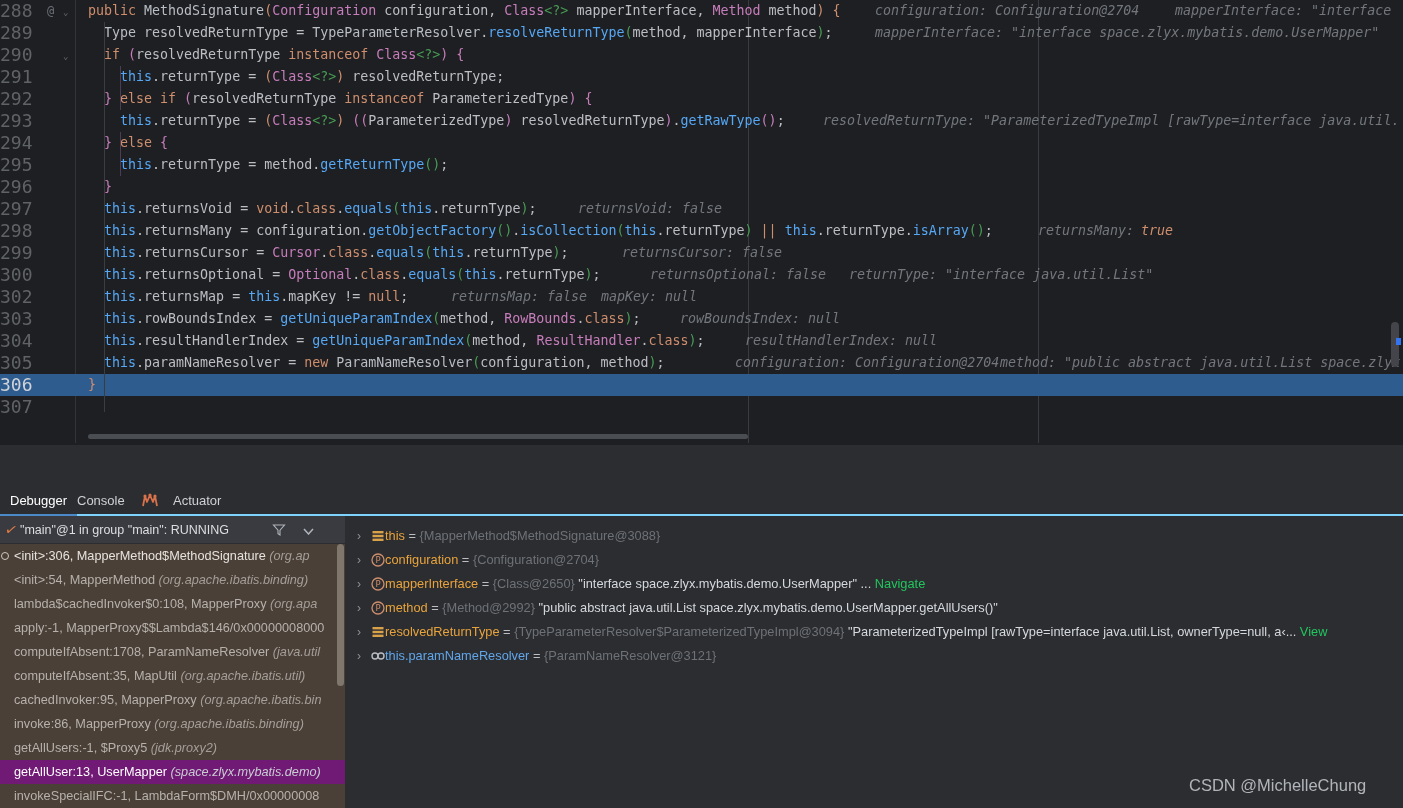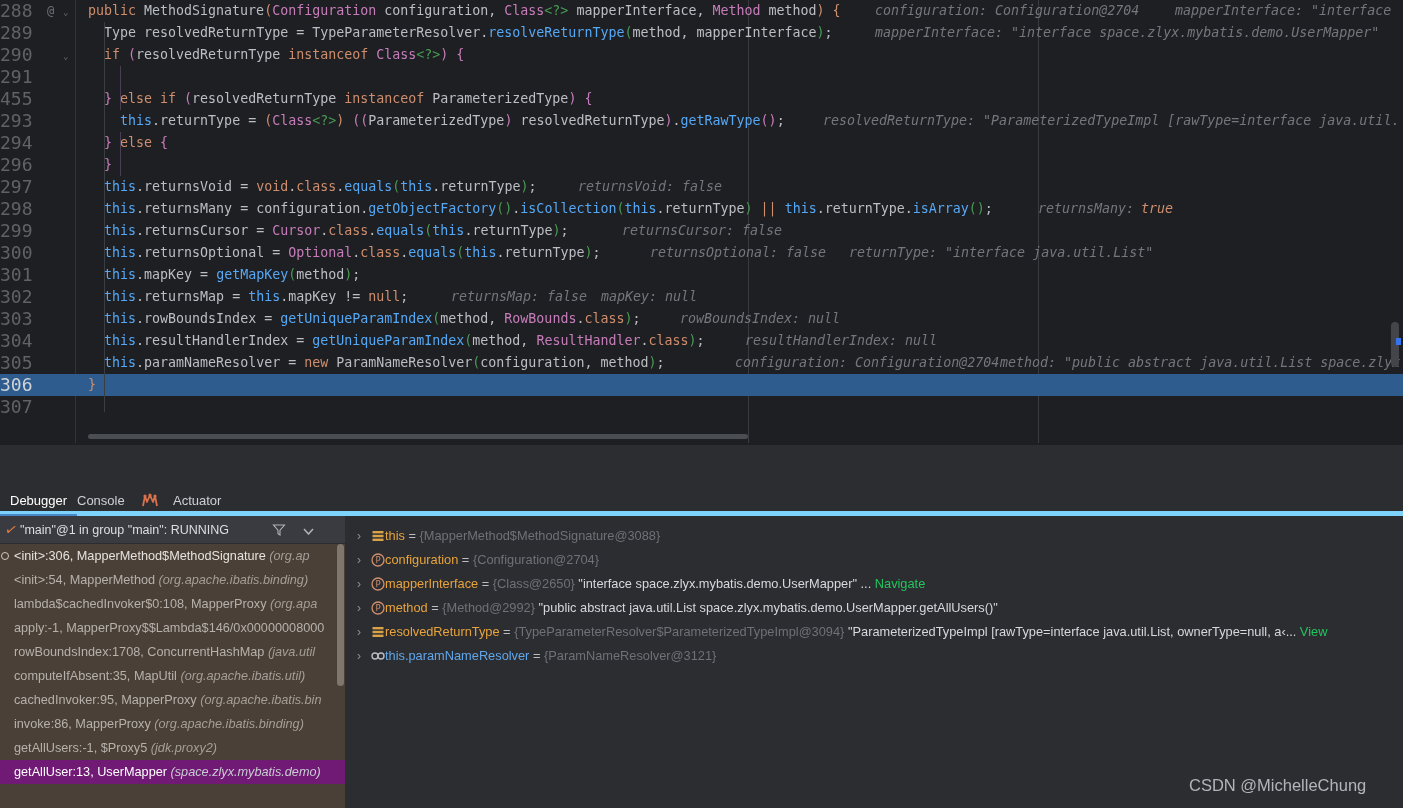--- a/index.html
+++ b/index.html
@@ -64,21 +64,21 @@
   }
   .vscroll-mark {
     position: absolute; left: 1396px; top: 338px; width: 5px; height: 7px; background: #3574f0;
   }
   
   #tools {
     position: absolute; left: 0; top: 485px; width: 1403px; height: 323px;
     background: #2b2d30;
   }
   .tabbar {
-    position: relative; height: 31px; background: #2b2d30; border-bottom: 5px solid #7dd3fc;
+    position: relative; height: 31px; background: #2b2d30; border-bottom: 2px solid #7dd3fc;
   }
   .tab {
     position: absolute; top: 0; height: 31px; line-height: 31px;
     color: #ced0d6; font-size: 13px; padding: 0 10px; cursor: default;
   }
   .tab.active { color: #ffffff; }
   .tab.active::after {
     content: ""; position: absolute; left: 0; bottom: 0; width: 100%; height: 2px; background: #4a88c7;
   }
   .actuator-ico { position: absolute; left: 141px; top: 7px; width: 18px; height: 16px; }
@@ -149,30 +149,30 @@
 <body>
 
 <div id="editor">
   <div class="gutterbar"></div>
   <div class="vline" style="left:748px"></div>
   <div class="vline" style="left:1038px"></div>
   <div class="code-rows" id="code-rows">
       <div class="crow"><span class="gutter">288</span><span class="gutter-at">@</span><span class="gmark">⌄</span><span class="codetext"><span class="kw">public </span><span class="typ">MethodSignature</span><span class="par1">(</span><span class="cls">Configuration</span><span class="punc"> configuration, </span><span class="cls">Class</span><span class="par3">&lt;?&gt;</span><span class="punc"> mapperInterface, </span><span class="cls">Method</span><span class="punc"> method</span><span class="par1">)</span><span class="par1"> {</span></span><span class="hint" style="position: absolute; left: 875px; top: 0px;">configuration: Configuration@2704</span><span class="hint" style="position: absolute; left: 1175px; top: 0px;">mapperInterface: "interface</span></div>
       <div class="crow"><span class="gutter">289</span><span class="codetext"><span>  </span><span class="typ">Type</span><span class="punc"> resolvedReturnType = </span><span class="typ">TypeParameterResolver</span><span class="punc">.</span><span class="mth">resolveReturnType</span><span class="par3">(</span><span class="punc">method, mapperInterface</span><span class="par3">)</span><span class="punc">;</span></span><span class="hint" style="position: absolute; left: 875px; top: 0px;">mapperInterface: "interface space.zlyx.mybatis.demo.UserMapper"</span></div>
       <div class="crow"><span class="gutter">290</span><span class="gmark">⌄</span><span class="codetext"><span>  </span><span class="kw">if </span><span class="par2">(</span><span class="punc">resolvedReturnType </span><span class="kw">instanceof</span><span class="cls"> Class</span><span class="par3">&lt;?&gt;</span><span class="par2">)</span><span class="par2"> {</span></span></div>
-      <div class="crow"><span class="gutter">291</span></div>
-      <div class="crow"><span class="gutter">455</span><span class="codetext"><span>  </span><span class="par2">} </span><span class="kw">else if </span><span class="par2">(</span><span class="punc">resolvedReturnType </span><span class="kw">instanceof</span><span class="punc"> ParameterizedType</span><span class="par2">)</span><span class="par2"> {</span></span></div>
+      <div class="crow"><span class="gutter">291</span><span class="codetext"><span>    </span><span class="ths">this</span><span class="punc">.</span><span class="punc">returnType</span><span class="punc"> = </span><span class="par1">(</span><span class="cls">Class</span><span class="par3">&lt;?&gt;</span><span class="par1">)</span><span class="punc"> resolvedReturnType;</span></span></div>
+      <div class="crow"><span class="gutter">292</span><span class="codetext"><span>  </span><span class="par2">} </span><span class="kw">else if </span><span class="par2">(</span><span class="punc">resolvedReturnType </span><span class="kw">instanceof</span><span class="punc"> ParameterizedType</span><span class="par2">)</span><span class="par2"> {</span></span></div>
       <div class="crow"><span class="gutter">293</span><span class="codetext"><span>    </span><span class="ths">this</span><span class="punc">.</span><span class="punc">returnType = </span><span class="par1">(</span><span class="cls">Class</span><span class="par3">&lt;?&gt;</span><span class="par1">)</span><span class="par2"> (</span><span class="par2">(</span><span class="punc">ParameterizedType</span><span class="par2">)</span><span class="punc"> resolvedReturnType</span><span class="par2">)</span><span class="punc">.</span><span class="mth">getRawType</span><span class="par2">(</span><span class="par2">)</span><span class="punc">;</span></span><span class="hint" style="position: absolute; left: 823px; top: 0px;">resolvedReturnType: "ParameterizedTypeImpl [rawType=interface java.util.</span></div>
       <div class="crow"><span class="gutter">294</span><span class="codetext"><span>  </span><span class="par2">} </span><span class="kw">else</span><span class="par2"> {</span></span></div>
+      <div class="crow"><span class="gutter">295</span><span class="codetext"><span>    </span><span class="ths">this</span><span class="punc">.</span><span class="punc">returnType = method.</span><span class="mth">getReturnType</span><span class="par3">(</span><span class="par3">)</span><span class="punc">;</span></span></div>
       <div class="crow"><span class="gutter">296</span><span class="codetext"><span>  </span><span class="par2">}</span></span></div>
       <div class="crow"><span class="gutter">297</span><span class="codetext"><span>  </span><span class="ths">this</span><span class="punc">.</span><span class="punc">returnsVoid</span><span class="punc"> = </span><span class="kw">void</span><span class="punc">.</span><span class="kw">class</span><span class="punc">.</span><span class="mth">equals</span><span class="par3">(</span><span class="ths">this</span><span class="punc">.</span><span class="punc">returnType</span><span class="par3">)</span><span class="punc">;</span></span><span class="hint" style="position: absolute; left: 578px; top: 0px;">returnsVoid: false</span></div>
       <div class="crow"><span class="gutter">298</span><span class="codetext"><span>  </span><span class="ths">this</span><span class="punc">.</span><span class="punc">returnsMany</span><span class="punc"> = configuration.</span><span class="mth">getObjectFactory</span><span class="par3">(</span><span class="par3">)</span><span class="punc">.</span><span class="mth">isCollection</span><span class="par3">(</span><span class="ths">this</span><span class="punc">.</span><span class="punc">returnType</span><span class="par3">)</span><span class="kw"> ||</span><span class="punc"> </span><span class="ths">this</span><span class="punc">.</span><span class="punc">returnType.</span><span class="mth">isArray</span><span class="par3">(</span><span class="par3">)</span><span class="punc">;</span></span><span class="hint" style="position: absolute; left: 1038px; top: 0px;">returnsMany: </span><span class="hint" style="position: absolute; left: 1141px; top: 0px; color: rgb(207, 142, 109);">true</span></div>
       <div class="crow"><span class="gutter">299</span><span class="codetext"><span>  </span><span class="ths">this</span><span class="punc">.</span><span class="punc">returnsCursor</span><span class="punc"> = </span><span class="cls">Cursor</span><span class="punc">.</span><span class="kw">class</span><span class="punc">.</span><span class="mth">equals</span><span class="par3">(</span><span class="ths">this</span><span class="punc">.</span><span class="punc">returnType</span><span class="par3">)</span><span class="punc">;</span></span><span class="hint" style="position: absolute; left: 622px; top: 0px;">returnsCursor: false</span></div>
       <div class="crow"><span class="gutter">300</span><span class="codetext"><span>  </span><span class="ths">this</span><span class="punc">.</span><span class="punc">returnsOptional</span><span class="punc"> = </span><span class="cls">Optional</span><span class="punc">.</span><span class="kw">class</span><span class="punc">.</span><span class="mth">equals</span><span class="par3">(</span><span class="ths">this</span><span class="punc">.</span><span class="punc">returnType</span><span class="par3">)</span><span class="punc">;</span></span><span class="hint" style="position: absolute; left: 650px; top: 0px;">returnsOptional: false</span><span class="hint" style="position: absolute; left: 849px; top: 0px;">returnType: "interface java.util.List"</span></div>
-      <div class="crow"><span class="gutter">301</span><span class="codetext"><span>  </span><span class="ths">this</span><span class="punc">.</span><span class="punc">mapKey</span><span class="punc"> = </span><span class="mth">getMapKey</span><span class="par3">(</span><span class="punc">method</span><span class="par3">)</span><span class="punc">;</span></span></div>
       <div class="crow"><span class="gutter">302</span><span class="codetext"><span>  </span><span class="ths">this</span><span class="punc">.</span><span class="punc">returnsMap</span><span class="punc"> = </span><span class="ths">this</span><span class="punc">.</span><span class="punc">mapKey != </span><span class="kw">null</span><span class="punc">;</span></span><span class="hint" style="position: absolute; left: 451px; top: 0px;">returnsMap: false</span><span class="hint" style="position: absolute; left: 601px; top: 0px;">mapKey: null</span></div>
       <div class="crow"><span class="gutter">303</span><span class="codetext"><span>  </span><span class="ths">this</span><span class="punc">.</span><span class="punc">rowBoundsIndex</span><span class="punc"> = </span><span class="mth">getUniqueParamIndex</span><span class="par3">(</span><span class="punc">method, </span><span class="cls">RowBounds</span><span class="punc">.</span><span class="kw">class</span><span class="par3">)</span><span class="punc">;</span></span><span class="hint" style="position: absolute; left: 680px; top: 0px;">rowBoundsIndex: null</span></div>
       <div class="crow"><span class="gutter">304</span><span class="codetext"><span>  </span><span class="ths">this</span><span class="punc">.</span><span class="punc">resultHandlerIndex</span><span class="punc"> = </span><span class="mth">getUniqueParamIndex</span><span class="par3">(</span><span class="punc">method, </span><span class="cls">ResultHandler</span><span class="punc">.</span><span class="kw">class</span><span class="par3">)</span><span class="punc">;</span></span><span class="hint" style="position: absolute; left: 745px; top: 0px;">resultHandlerIndex: null</span></div>
       <div class="crow"><span class="gutter">305</span><span class="codetext"><span>  </span><span class="ths">this</span><span class="punc">.</span><span class="punc">paramNameResolver</span><span class="punc"> = </span><span class="kw">new </span><span class="typ">ParamNameResolver</span><span class="par3">(</span><span class="punc">configuration, method</span><span class="par3">)</span><span class="punc">;</span></span><span class="hint" style="position: absolute; left: 735px; top: 0px;">configuration: Configuration@2704</span><span class="hint" style="position: absolute; left: 1000px; top: 0px;">method: "public abstract java.util.List space.zlyx</span></div>
       <div class="crow hl"><span class="gutter">306</span><span class="codetext"><span class="par1">}</span></span></div>
       <div class="crow"><span class="gutter">307</span><span class="codetext"></span></div>
     </div>
   <div class="hscroll"></div>
   <div class="vscroll"></div>
   <div class="vscroll-mark"></div>
@@ -215,26 +215,27 @@
       <path d="M1 1 L5.5 6 L10 1" fill="none" stroke="#b0b4bb" stroke-width="1.5"></path>
     </svg>
   </div>
 
   <div class="frames" id="frames-list">
     <div class="frames-scroll"></div>
   <div class="frame current"><span class="frame-dot"></span><span>&lt;init&gt;:306, MapperMethod$MethodSignature </span><span class="pkg">(org.ap</span></div>
       <div class="frame"><span>&lt;init&gt;:54, MapperMethod </span><span class="pkg">(org.apache.ibatis.binding)</span></div>
       <div class="frame"><span>lambda$cachedInvoker$0:108, MapperProxy </span><span class="pkg">(org.apa</span></div>
       <div class="frame"><span>apply:-1, MapperProxy$$Lambda$146/0x00000008000 </span><span class="pkg"></span></div>
-      <div class="frame"><span>rowBoundsIndex:1708, ConcurrentHashMap </span><span class="pkg">(java.util</span></div>
+      <div class="frame"><span>computeIfAbsent:1708, ParamNameResolver </span><span class="pkg">(java.util</span></div>
       <div class="frame"><span>computeIfAbsent:35, MapUtil </span><span class="pkg">(org.apache.ibatis.util)</span></div>
       <div class="frame"><span>cachedInvoker:95, MapperProxy </span><span class="pkg">(org.apache.ibatis.bin</span></div>
       <div class="frame"><span>invoke:86, MapperProxy </span><span class="pkg">(org.apache.ibatis.binding)</span></div>
       <div class="frame"><span>getAllUsers:-1, $Proxy5 </span><span class="pkg">(jdk.proxy2)</span></div>
       <div class="frame selected"><span>getAllUser:13, UserMapper </span><span class="pkg">(space.zlyx.mybatis.demo)</span></div>
+      <div class="frame"><span>invokeSpecialIFC:-1, LambdaForm$DMH/0x00000008 </span><span class="pkg"></span></div>
     </div>
 
   <div class="panel-divider"></div>
 
   <div class="vars" id="vars-list">
       <div class="var"><span class="vchev">›</span><svg viewBox="0 0 14 14" class="vico">
           <rect x="1.5" y="2" width="11" height="2.4" fill="#d8a14a"></rect>
           <rect x="1.5" y="5.8" width="11" height="2.4" fill="#d8a14a"></rect>
           <rect x="1.5" y="9.6" width="11" height="2.4" fill="#d8a14a"></rect>
         </svg><span class="vname">this</span><span class="veq"> = </span><span class="vref">{MapperMethod$MethodSignature@3088}</span></div>

